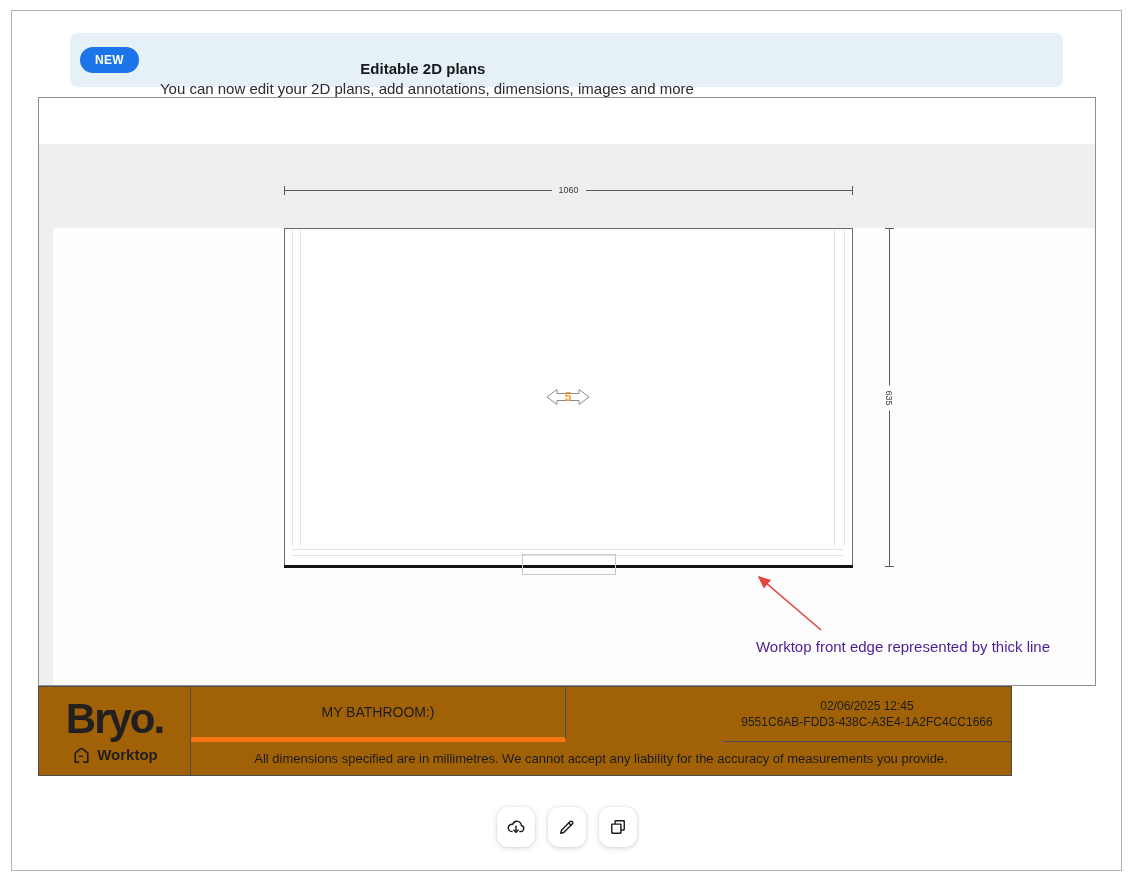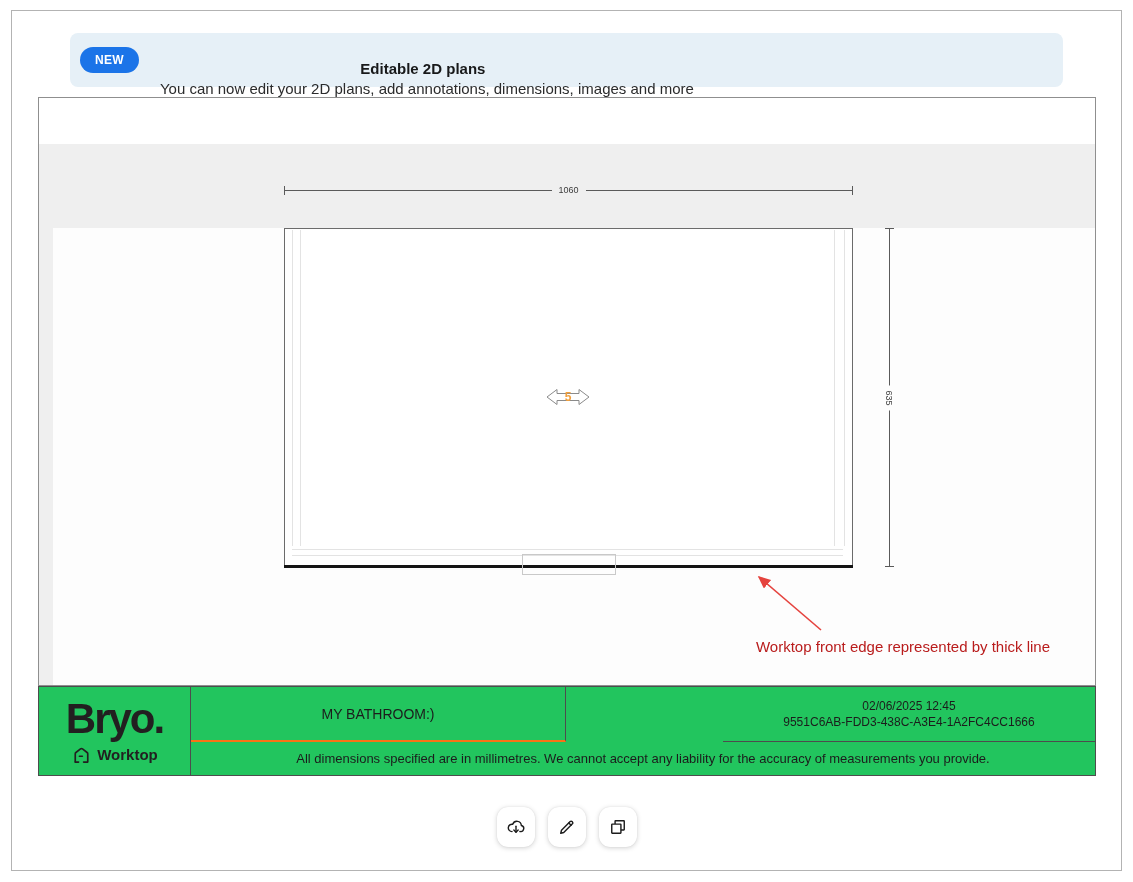--- a/index.html
+++ b/index.html
@@ -41,31 +41,31 @@
   .dim-v { position:absolute; left:850px; top:130px; width:1px; height:339px; background:#5a5a5a; }
   .dim-v::before, .dim-v::after { content:""; position:absolute; left:-4px; width:9px; height:1px; background:#5a5a5a; }
   .dim-v::before { top:0; } .dim-v::after { bottom:0; }
   .dim-v .dim-label { position:absolute; left:0; top:50%; transform:translate(-50%,-50%) rotate(90deg);
     background:#fdfdfd; padding:0 5px; font-size:9px; color:#3c3c3c; }
 
   .arrow-handle { position:absolute; left:507px; top:288px; width:44px; height:22px; cursor:grab; }
 
   .annotation-svg { position:absolute; left:700px; top:470px; width:130px; height:72px; }
   .annotation-text { position:absolute; left:684px; top:540px; width:360px;
-    color:#b91c1c; font-size:15px; }
+    color:#4c1d95; font-size:15px; }
 
   
-  .titleblock { position:absolute; left:38px; top:686px; width:1058px; height:90px;
-    background:#22c55e; border:1px solid #4d4d4d; display:grid;
+  .titleblock { position:absolute; left:38px; top:686px; width:974px; height:90px;
+    background:#a16207; border:1px solid #4d4d4d; display:grid;
     grid-template-columns:152px 375px 157px 1fr; grid-template-rows:55px 1fr;
     font-size:14px; color:#1c1c1c; }
   .tb-cell { display:flex; align-items:center; justify-content:center; }
   .cell-logo { grid-row:1/3; grid-column:1; border-right:1px solid #4d4d4d;
     flex-direction:column; justify-content:center; gap:2px; }
-  .cell-name { grid-row:1; grid-column:2; border-right:1px solid #4d4d4d; border-bottom:2px solid #f97316; }
+  .cell-name { grid-row:1; grid-column:2; border-right:1px solid #4d4d4d; border-bottom:5px solid #f97316; }
   .cell-view { grid-row:1; grid-column:3; border-right:1px solid #4d4d4d; border-bottom:1px solid #4d4d4d; }
   .cell-date { grid-row:1; grid-column:4; border-bottom:1px solid #4d4d4d;
     flex-direction:column; line-height:1.35; font-size:12px; }
   .cell-disclaimer { grid-row:2; grid-column:2/5; font-size:13px; }
   .logo-text { font-size:42px; font-weight:800; letter-spacing:-2px; color:#221f20; line-height:1; }
   .brand-row { display:flex; align-items:center; gap:5px; margin-top:3px; }
   .brand-name { font-size:15px; font-weight:bold; color:#221f20; }
 
   
   .toolbar { position:absolute; left:50%; top:807px; transform:translateX(-50%);

